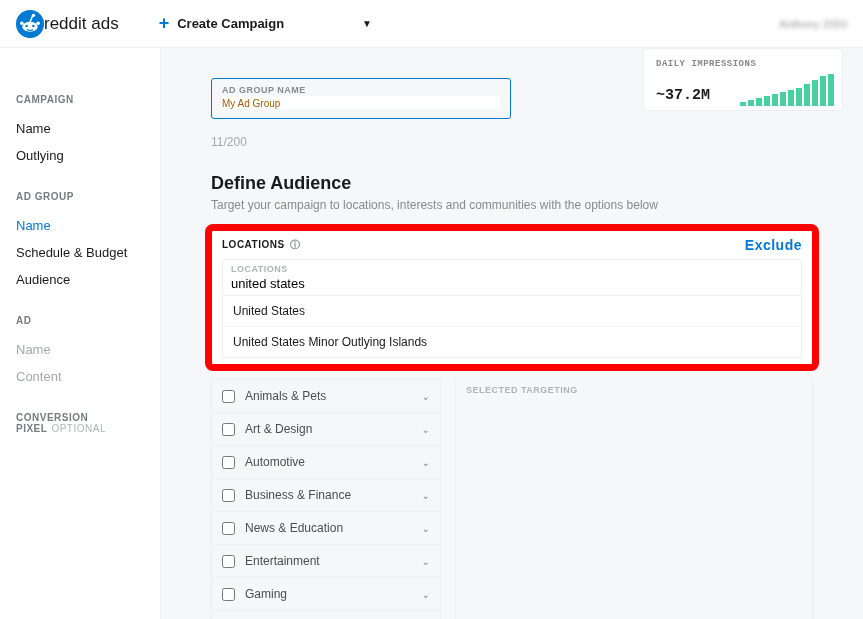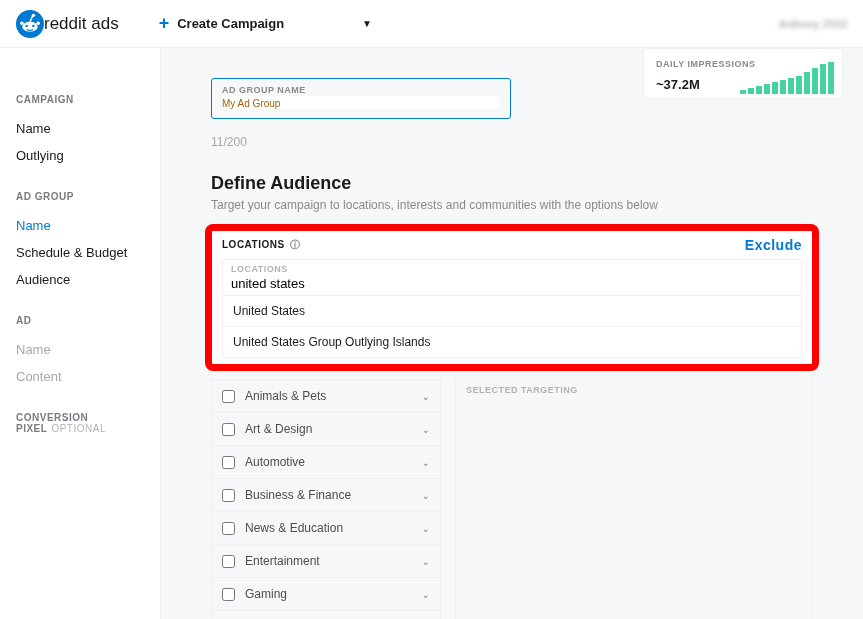--- a/index.html
+++ b/index.html
@@ -18,23 +18,23 @@
 .sidebar { width: 160px; padding: 24px 0 24px 16px; font-size: 12px; }
 .side-section { font-size: 10px; letter-spacing: 0.5px; font-weight: 700; color: #787c82; margin: 22px 0 10px; }
 .side-item { display: block; color: #1a1a1b; padding: 6px 0; font-size: 13px; cursor: pointer; }
 .side-item.active { color: #0079d3; }
 .side-item.disabled { color: #a5a8ab; }
 .optional { font-size: 10px; color: #b0b3b6; font-weight: 500; margin-left: 4px; }
 
 .main { flex: 1; background: #f6f7f8; padding: 0 20px 20px; border-left: 1px solid #edeff1; position: relative; overflow: hidden; }
 .truncated { color: #878a8c; font-size: 13px; padding: 4px 30px 10px; }
 
-.impr-card { position: absolute; right: 20px; top: 0; width: 200px; background: #fff; border: 1px solid #edeff1; border-radius: 4px; padding: 10px 12px 6px; }
+.impr-card { position: absolute; right: 20px; top: 0; width: 200px; background: #fff; border: 1px solid #edeff1; border-radius: 4px; padding: 10px 12px 6px; font-family: Liberation Mono, monospace; }
 .impr-label { font-size: 9px; font-weight: 700; letter-spacing: 0.5px; color: #878a8c; }
-.impr-val { font-size: 13px; font-weight: 600; color: #1a1a1b; margin-top: 8px; }
+.impr-val { font-size: 15px; font-weight: 600; color: #1a1a1b; margin-top: 18px; }
 .bars { position: absolute; right: 8px; bottom: 4px; display: flex; align-items: flex-end; gap: 2px; }
 .bar { width: 6px; background: #46d1a1; }
 
 .form-block { padding: 0 30px 10px; }
 .field-wrap { border: 1px solid #0079d3; border-radius: 3px; padding: 6px 10px 8px; width: 300px; }
 .field-label-sm { font-size: 9px; font-weight: 700; letter-spacing: 0.5px; color: #878a8c; }
 .field-input { border: none; outline: none; font-size: 10px; color: #a16207; width: 100%; padding-top: 2px; }
 .char-count { text-align: left; font-size: 12px; color: #a5a8ab; width: 300px; margin-top: 16px; }
 
 .section-title { font-size: 18px; color: #1a1a1b; margin: 14px 30px 4px; }
@@ -145,21 +145,21 @@
           <span class="q-icon">ⓘ</span>
         </span>
         <span class="exclude">Exclude</span>
       </div>
       <div class="loc-input-wrap">
         <div class="loc-input-label">LOCATIONS</div>
         <input class="loc-input" value="united states" style="">
       </div>
       <div class="loc-results" id="loc-results">
           <div class="loc-result">United States</div>
-          <div class="loc-result">United States Group Outlying Islands</div>
+          <div class="loc-result">United States Minor Outlying Islands</div>
         </div>
     </div>
 
     <div class="interests-area">
       <div class="interests-list" id="interests">
           <div class="int-row">
             <input type="checkbox" style="">
             <span>Animals &amp; Pets</span>
             <span class="chev">⌄</span>
           </div>

